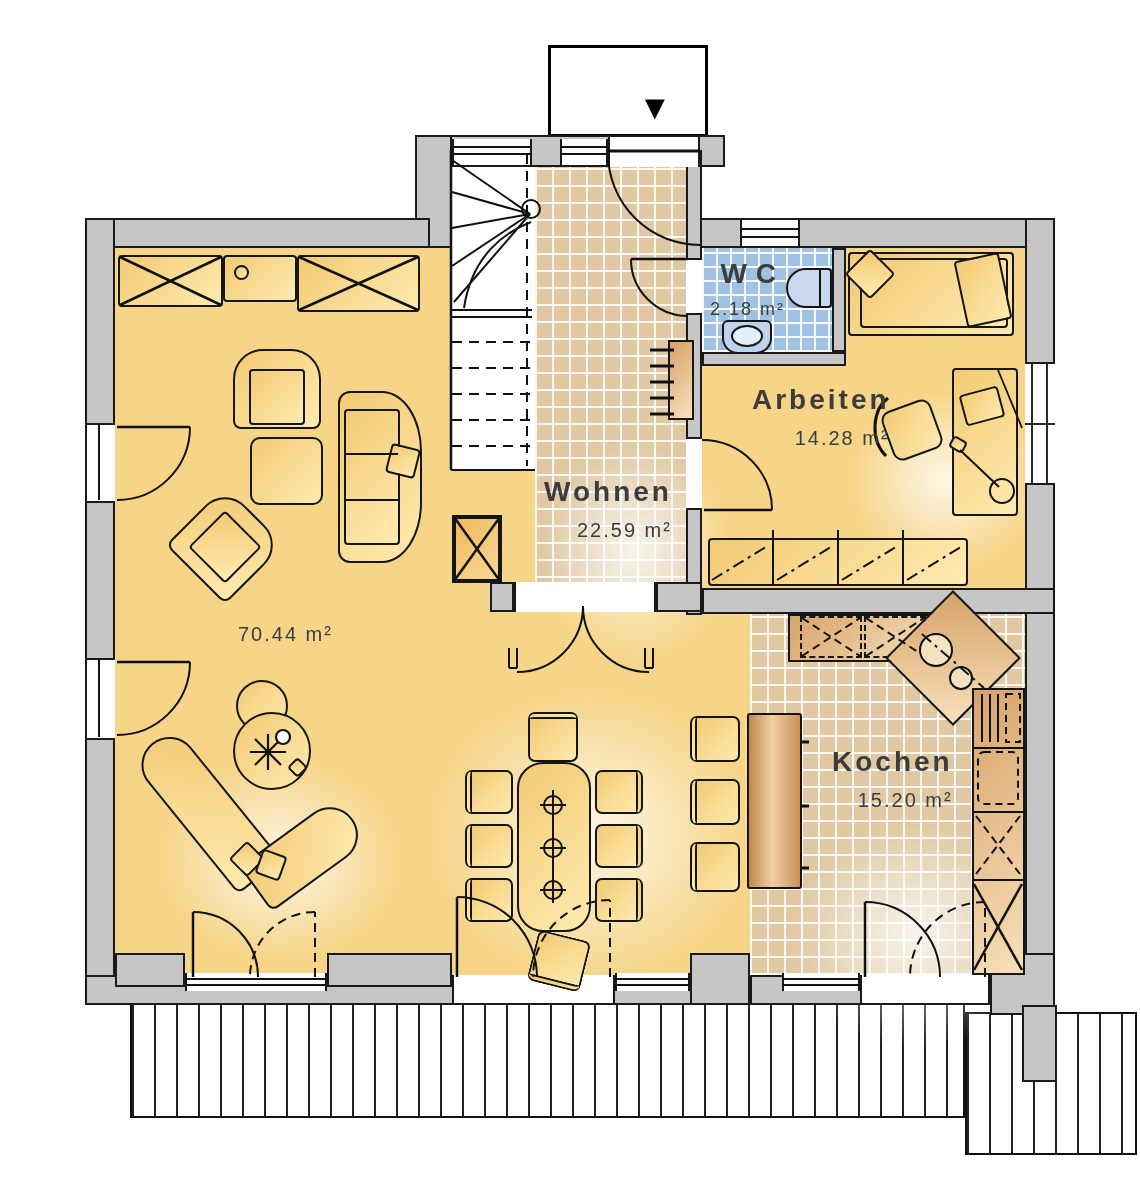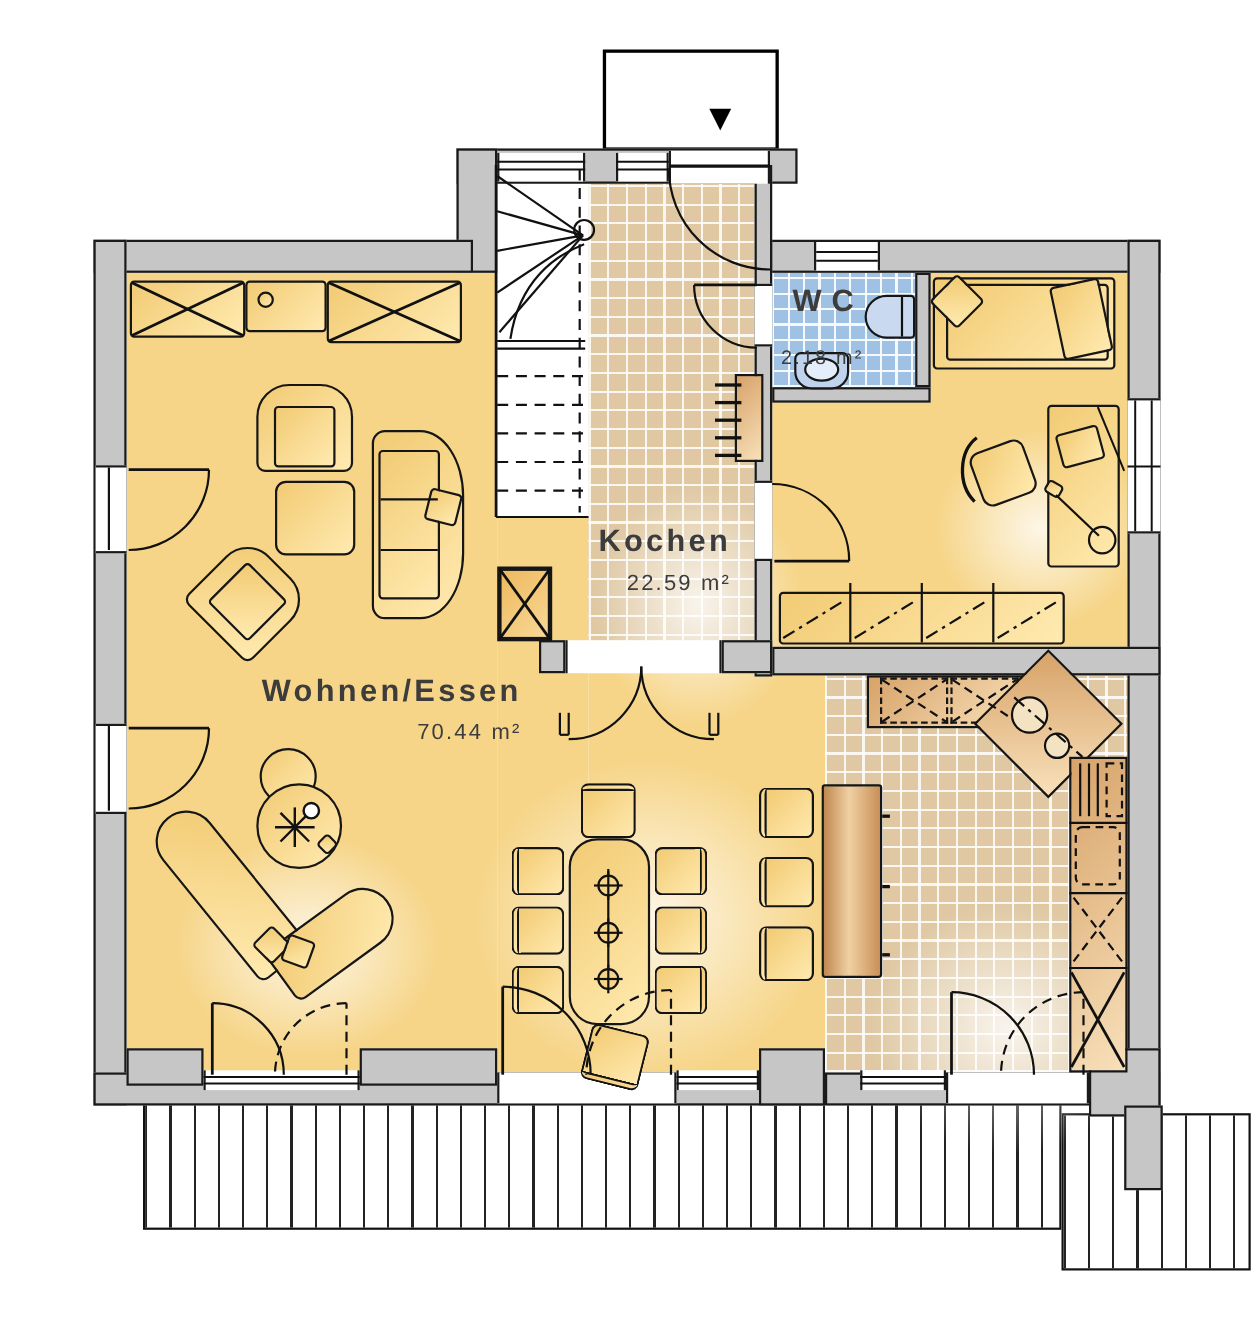--- a/index.html
+++ b/index.html
@@ -23,21 +23,21 @@
   .chair{background:linear-gradient(135deg,#f2cb74,#ffe9ae);border:2px solid #141414;border-radius:7px;}
   .bl{border-left:7px double #141414;} .br{border-right:7px double #141414;}
   .bt{border-top:7px double #141414;} .bb{border-bottom:7px double #141414;}
   .circle{border-radius:50%;}
   .glow{background:radial-gradient(closest-side,rgba(255,255,255,.8),rgba(255,255,255,0));border-radius:50%;pointer-events:none;}
   .porch{background:#fff;border:3px solid #000;}
   .arrow{font-size:34px;color:#000;line-height:1;}
   .room-label{color:var(--label-text,#3c3c3c);text-align:right;}
   .rn{font-weight:bold;font-size:28px;letter-spacing:3px;white-space:nowrap;}
   .ra{font-size:20px;letter-spacing:2px;margin-top:11px;white-space:nowrap;}
-  .wcspace .rn{letter-spacing:9px;} .wcspace .ra{font-size:18px;margin-top:25px;}
+  .wcspace .rn{letter-spacing:9px;} .wcspace .ra{font-size:18px;margin-top:9px;}
   svg.overlay{position:absolute;left:0;top:0;pointer-events:none;}
 </style>
 </head>
 <body>
 
 <div class="plan">
 
   <div class="abs terrace" style="left:130px;top:985px;width:835px;height:133px"></div>
   <div class="abs terrace" style="left:965px;top:1012px;width:172px;height:143px"></div>
 
@@ -336,25 +336,32 @@
         <line x1="650" y1="382" x2="674" y2="382"></line>
           <line x1="650" y1="398" x2="674" y2="398"></line>
         <line x1="650" y1="414" x2="674" y2="414"></line>
       </g>
 
       <line x1="820" y1="270" x2="820" y2="306"></line>
     </g>
   </svg>
 
   <div class="abs room-label" style="left:238px;top:612px">
-    <div class="rn">Wohnen/Essen</div>
     <div class="ra">70.44 m²</div>
   </div>
   <div class="abs room-label" style="left:544px;top:476px">
-    <div class="rn">Kochen</div>
+    <div class="rn">Wohnen</div>
     <div class="ra">22.59 m²</div>
   </div>
   <div class="abs room-label wcspace" style="left:710px;top:258px">
     <div class="rn">WC</div>
     <div class="ra">2.18 m²</div>
   </div>
+  <div class="abs room-label" style="left:752px;top:384px">
+    <div class="rn">Arbeiten</div>
+    <div class="ra">14.28 m²</div>
+  </div>
+  <div class="abs room-label" style="left:832px;top:746px">
+    <div class="rn">Kochen</div>
+    <div class="ra">15.20 m²</div>
+  </div>
 
 </div>
 
 </body></html>

